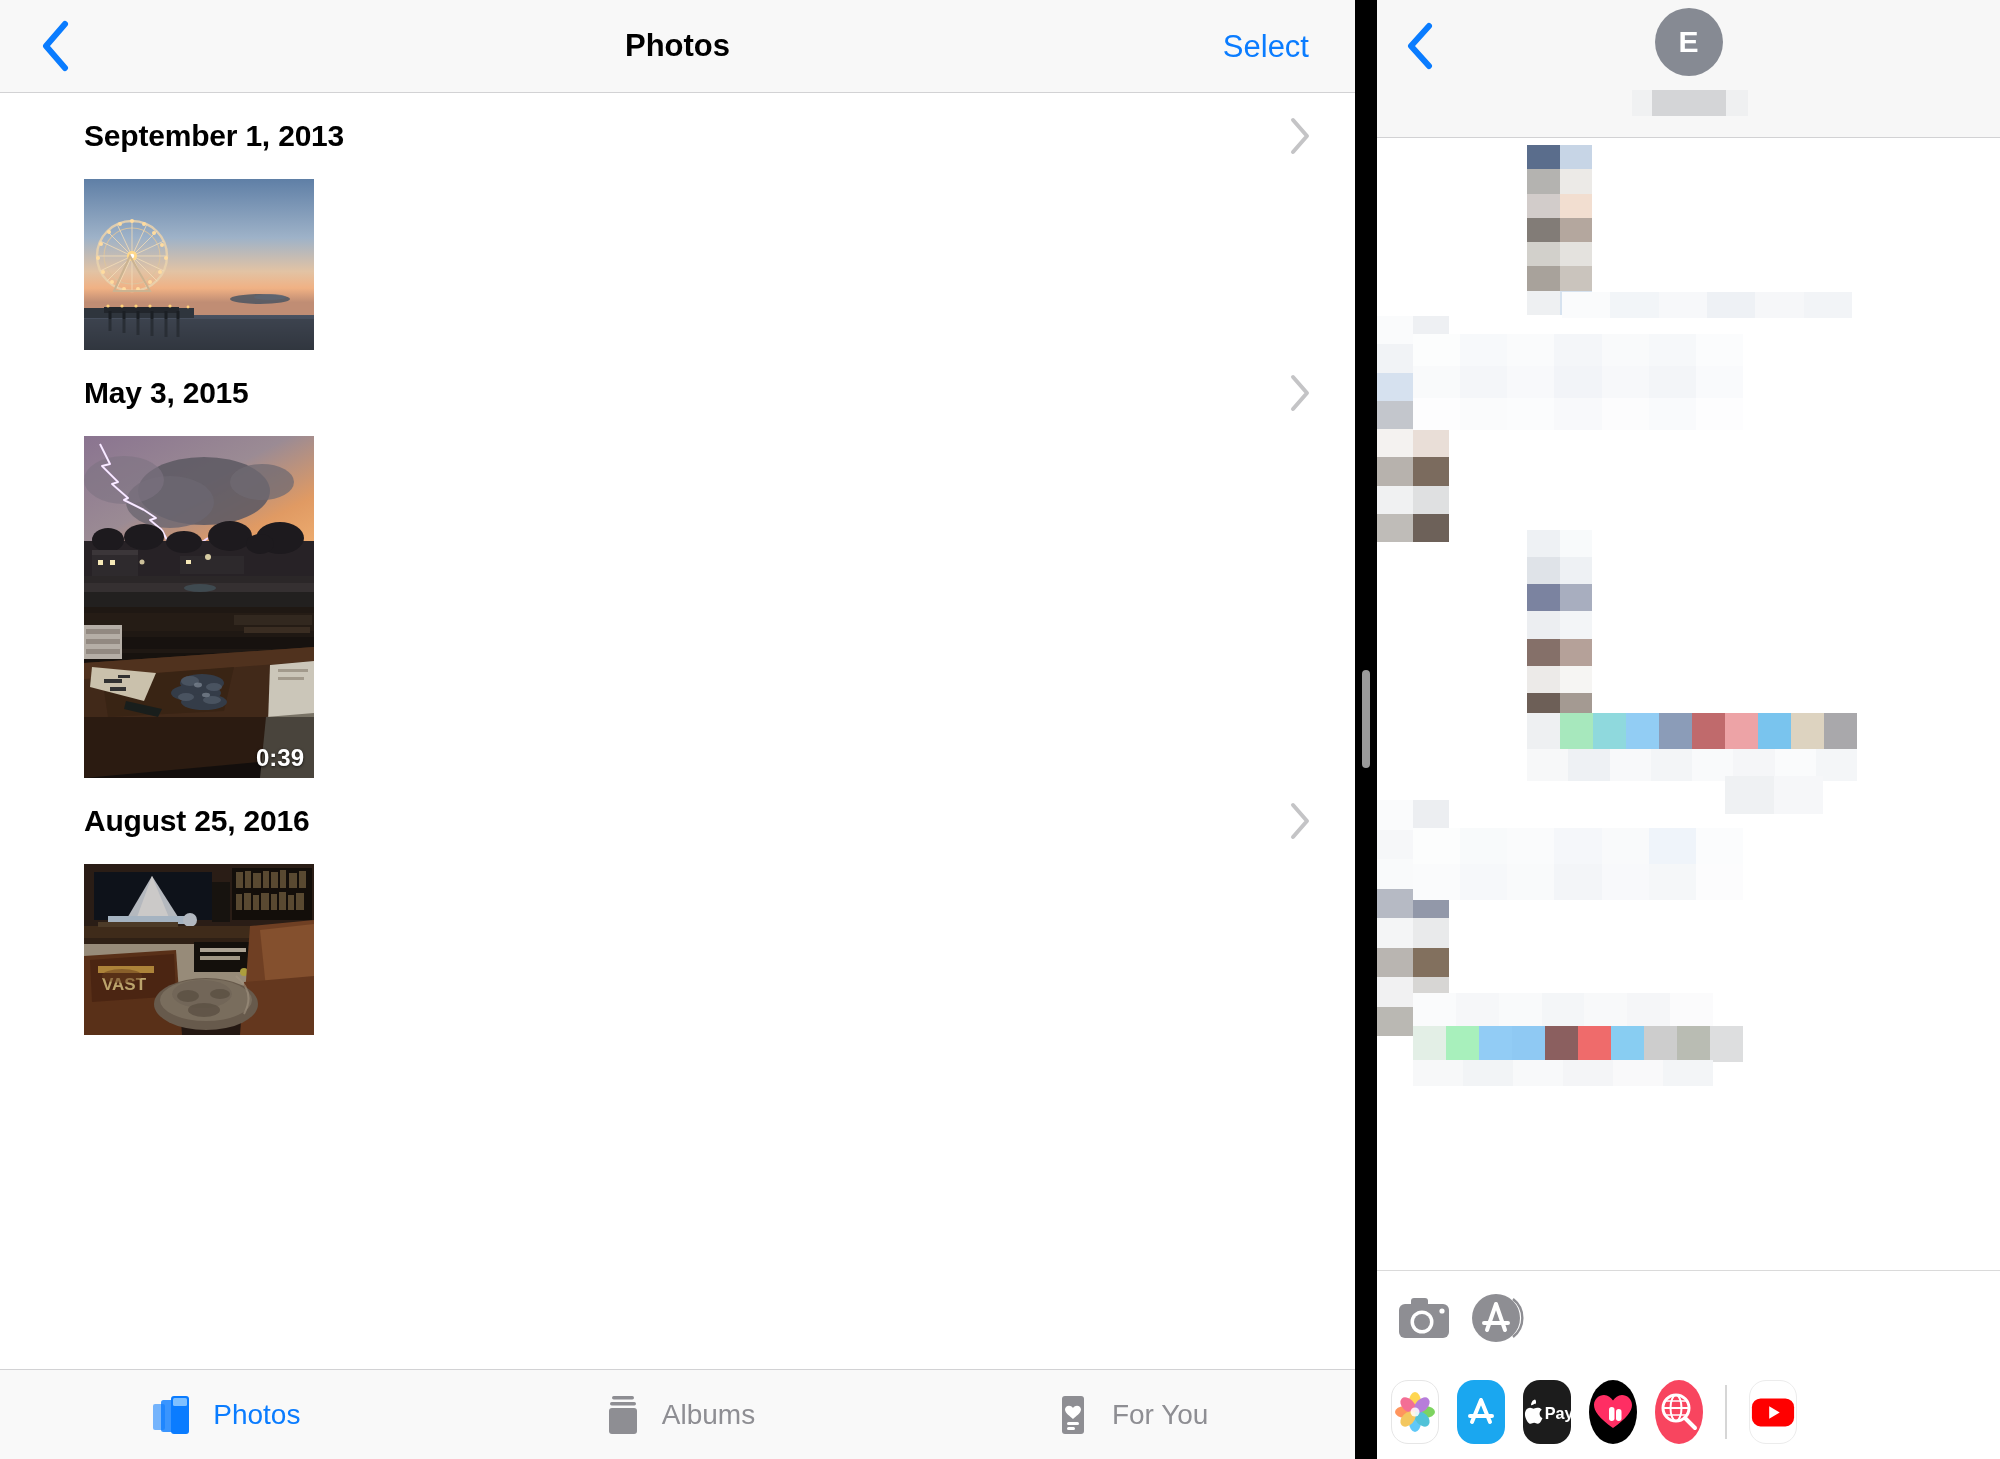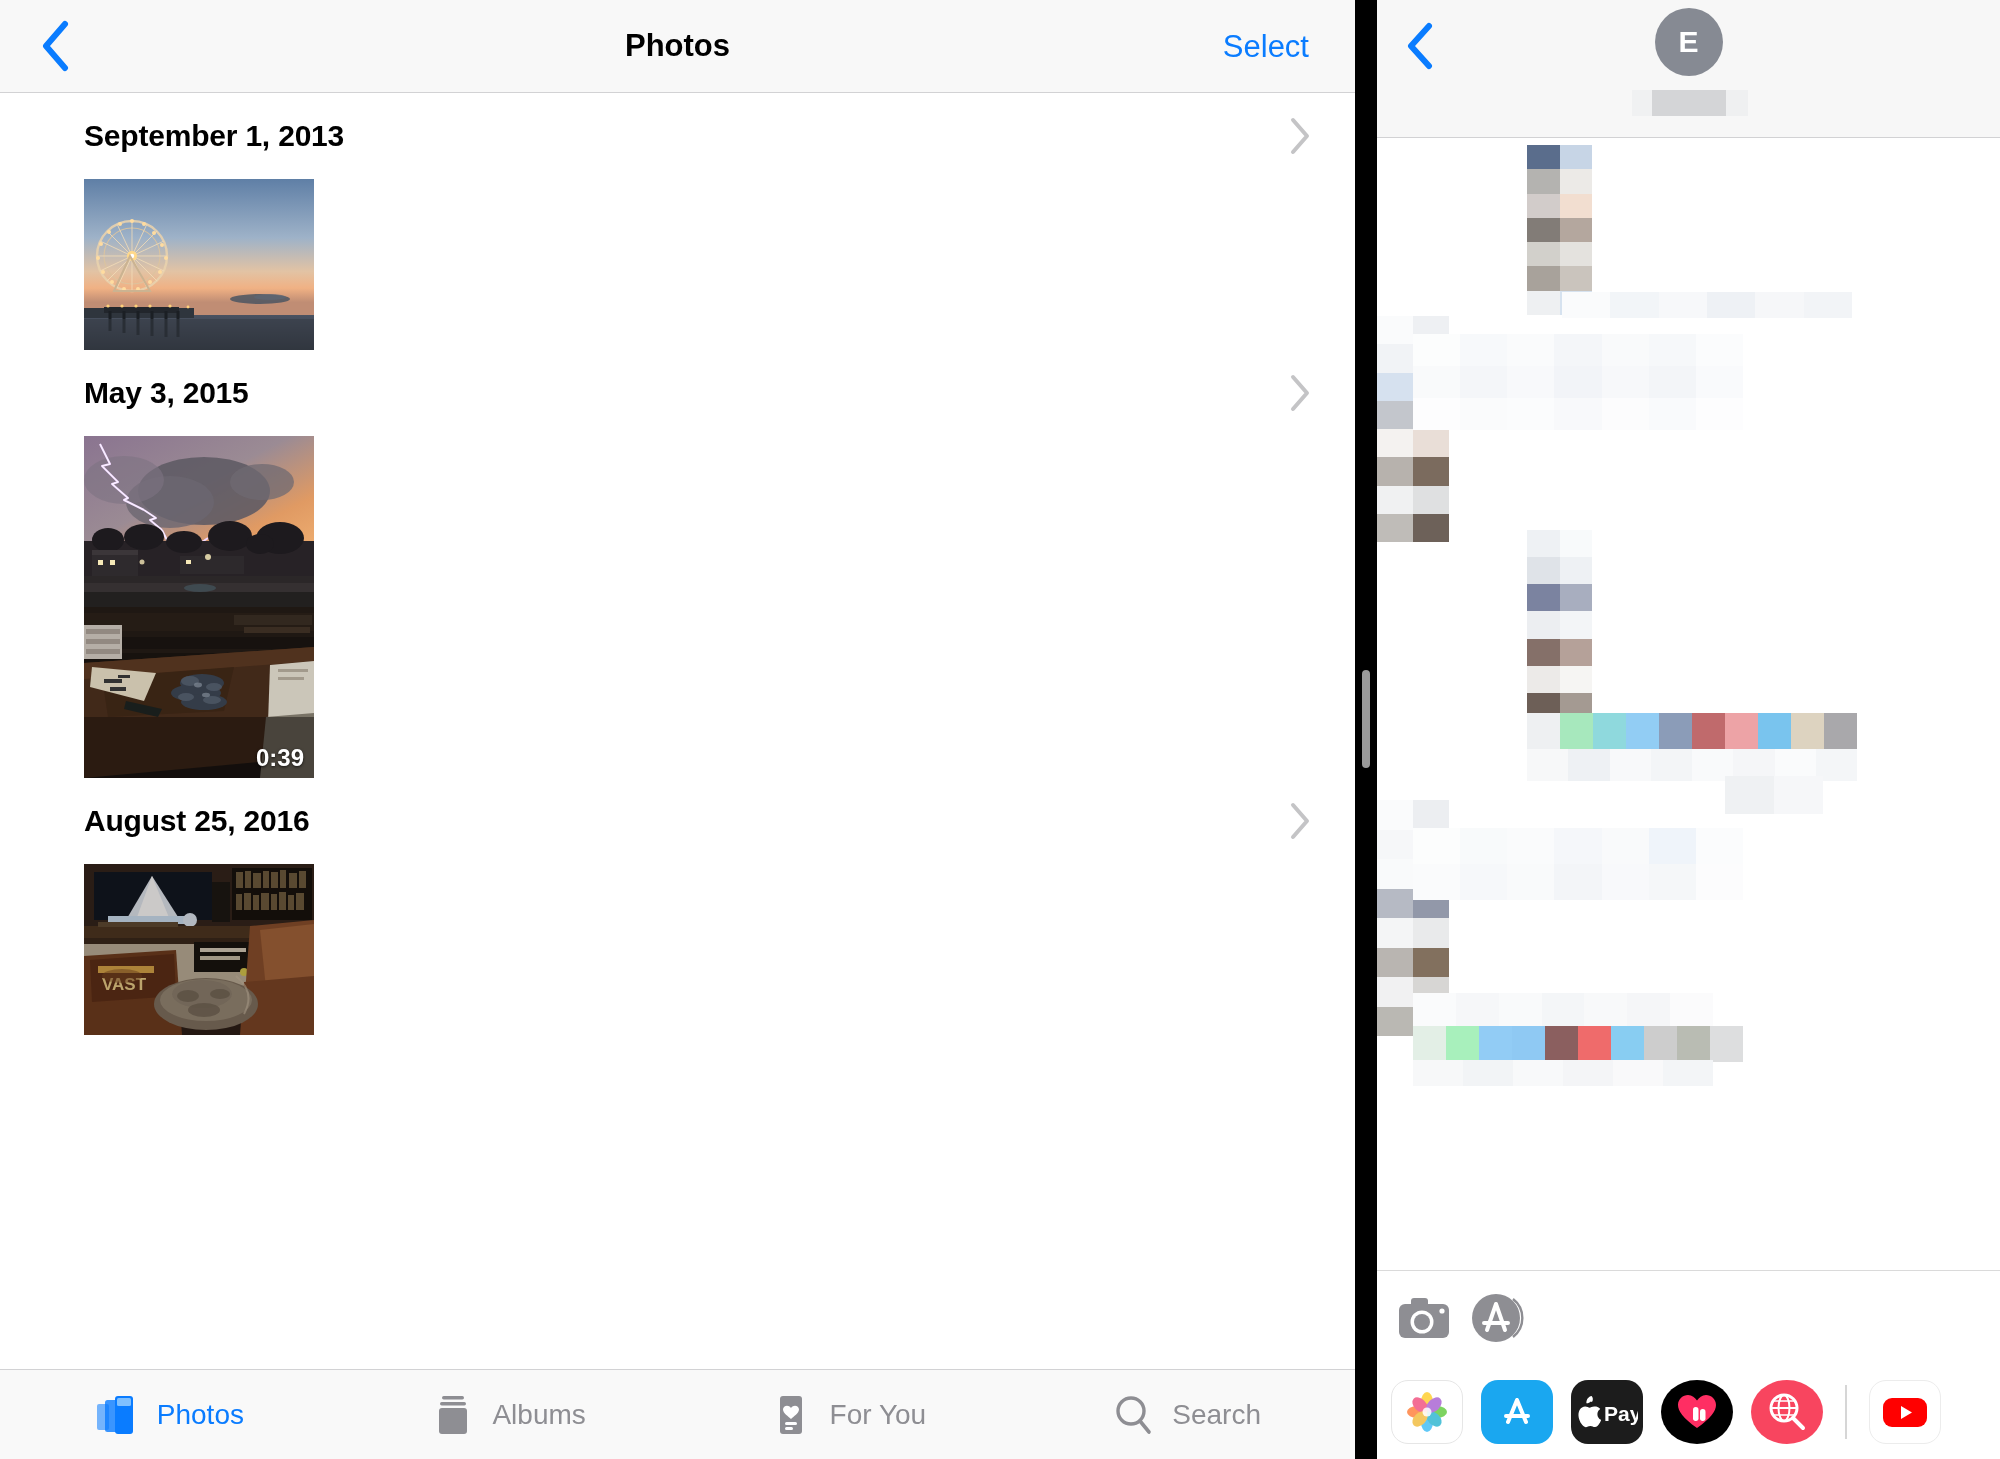--- a/index.html
+++ b/index.html
@@ -186,21 +186,21 @@
     cursor:pointer; flex:0 0 auto;
   }
 
   .app-drawer{
     flex:0 0 94px; height:94px;
     background:#fff;
     display:flex; align-items:center;
     padding:0 14px; gap:18px;
   }
   .app-ico{
-    width:72px; height:64px; border-radius:17px;
+    width:48px; height:64px; border-radius:17px;
     display:flex; align-items:center; justify-content:center;
     cursor:pointer; flex:0 0 auto; overflow:hidden;
   }
   .drawer-sep{
     width:2px; height:54px; background:#d6d6d6;
     flex:0 0 auto; margin:0 4px;
   }
 </style>
 </head>
 <body>
@@ -514,27 +514,20 @@
       <div class="tab">
         <svg class="tab-ico" viewBox="0 0 46 42">
           <rect x="12" y="2" width="22" height="38" rx="3" fill="#8e8e93"></rect>
           <path d="M23 14 c-2.6 -4 -8 -2.4 -8 1.6 c0 3.6 5.4 7 8 9.4 c2.6 -2.4 8 -5.8 8 -9.4 c0 -4 -5.4 -5.6 -8 -1.6 z" fill="#fff"></path>
           <rect x="17" y="28" width="12" height="3" rx="1.5" fill="#fff"></rect>
           <rect x="17" y="33" width="8" height="3" rx="1.5" fill="#fff"></rect>
         </svg>
         <span class="tab-label">For You</span>
       </div>
 
-      <div class="tab">
-        <svg class="tab-ico" viewBox="0 0 46 42">
-          <circle cx="21" cy="17" r="13" fill="none" stroke="#8e8e93" stroke-width="3.4"></circle>
-          <line x1="30" y1="27" x2="39" y2="38" stroke="#8e8e93" stroke-width="3.6" stroke-linecap="round"></line>
-        </svg>
-        <span class="tab-label">Search</span>
-      </div>
 
     </div>
   </div>
 
   <div class="divider">
     <div class="divider-handle"></div>
   </div>
 
   <div class="messages-pane">
 

